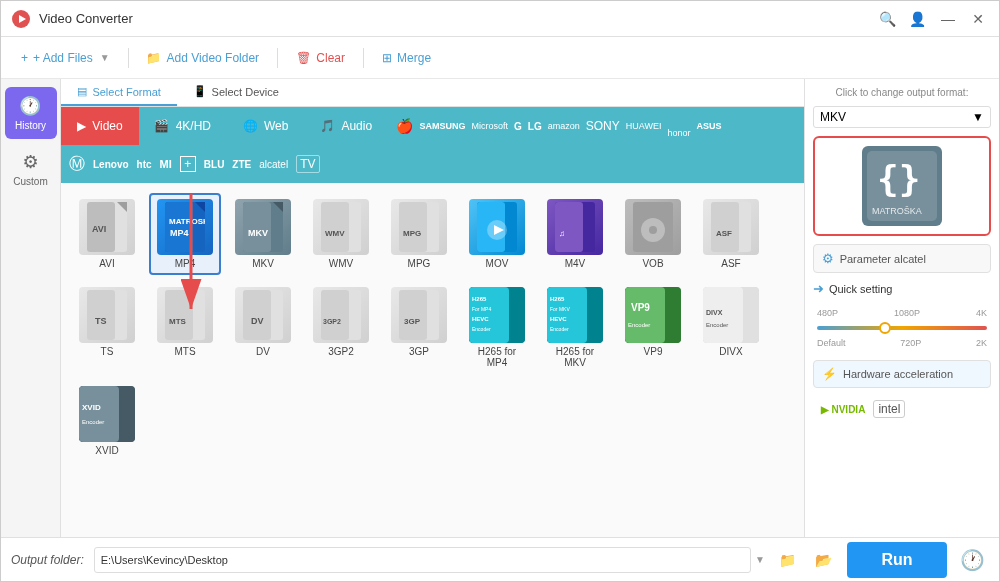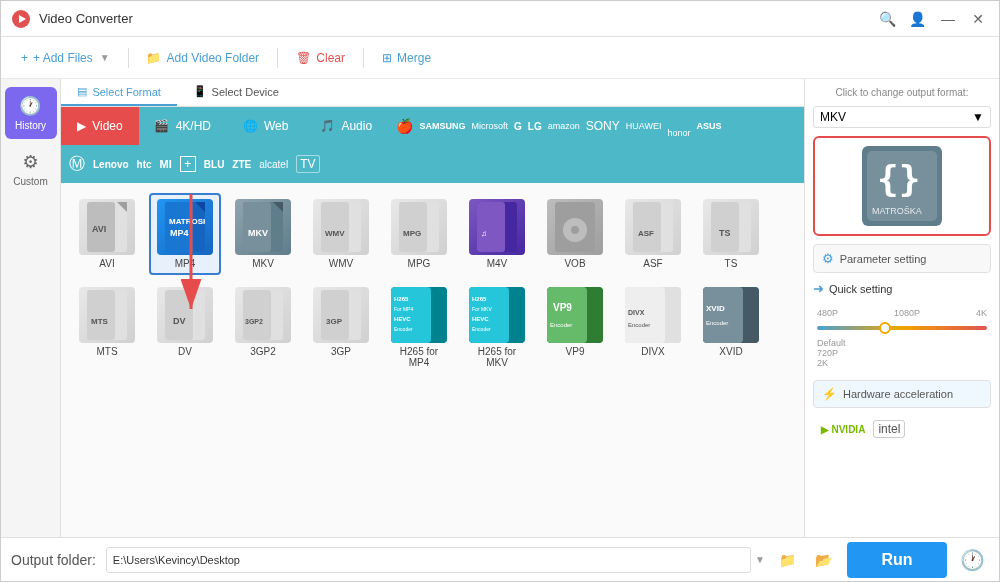--- a/index.html
+++ b/index.html
@@ -85,32 +85,32 @@
     .param-btn { display: flex; align-items: center; gap: 6px; padding: 6px 8px; border: 1px solid #e0e0e0; border-radius: 4px; cursor: pointer; font-size: 11px; color: #555; background: #f8f8f8; }
     .param-icon { font-size: 13px; color: #4a9fd4; }
 
     .quick-setting-label { font-size: 11px; color: #333; font-weight: 500; display: flex; align-items: center; gap: 5px; }
     .quick-setting-icon { color: #4a9fd4; font-size: 13px; }
 
     .quality-slider-container { padding: 4px 0; }
     .quality-track { height: 4px; background: linear-gradient(to right, #4a9fd4, #f0a500, #e05252); border-radius: 2px; position: relative; margin: 8px 4px; }
     .quality-thumb { width: 12px; height: 12px; background: #fff; border: 2px solid #f0a500; border-radius: 50%; position: absolute; top: -4px; left: 40%; transform: translateX(-50%); }
     .quality-labels { display: flex; justify-content: space-between; font-size: 9px; color: #999; margin: 0 4px; }
-    .quality-labels-bottom { display: flex; justify-content: space-between; font-size: 9px; color: #999; margin: 0 4px; flex-direction: column; }
+    .quality-labels-bottom { display: flex; justify-content: space-between; font-size: 9px; color: #999; margin: 0 4px; }
 
     .hw-accel-btn { display: flex; align-items: center; gap: 6px; padding: 6px 8px; border: 1px solid #e0e0e0; border-radius: 4px; cursor: pointer; font-size: 11px; color: #555; background: #f0f8ff; }
     .hw-icon { font-size: 12px; color: #4a9fd4; }
 
     .gpu-options { display: flex; align-items: center; gap: 8px; padding: 4px 8px; }
     .gpu-option { display: flex; align-items: center; gap: 4px; font-size: 10px; color: #555; }
     .nvidia-logo { color: #76b900; font-weight: bold; font-size: 10px; }
 
     
     .bottom-bar { height: 44px; background: #fff; border-top: 1px solid #e0e0e0; display: flex; align-items: center; padding: 0 10px; gap: 10px; }
-    .output-label { font-size: 14px; color: #555; white-space: nowrap; }
+    .output-label { font-size: 12px; color: #555; white-space: nowrap; font-style: italic; }
     .output-path { flex: 1; height: 26px; border: 1px solid #ddd; border-radius: 3px; padding: 0 6px; font-size: 11px; color: #333; }
     .output-path-container { flex: 1; display: flex; align-items: center; gap: 4px; }
     .path-btn { width: 26px; height: 26px; display: flex; align-items: center; justify-content: center; cursor: pointer; color: #4a9fd4; font-size: 14px; }
     .run-btn { width: 100px; height: 36px; background: #2196F3; color: #fff; border: none; border-radius: 4px; font-size: 16px; font-weight: bold; cursor: pointer; }
     .clock-btn { width: 32px; height: 32px; display: flex; align-items: center; justify-content: center; cursor: pointer; font-size: 20px; color: #888; }
 
     .format-panel-wrapper { position: relative; flex: 1; display: flex; flex-direction: column; overflow: hidden; }
 
     
     .red-box { border: 3px solid #e74c4c; border-radius: 4px; }
@@ -286,20 +286,31 @@
             <div class="fi-img fi-mpg" style="position:relative;">
               <svg width="40" height="50" viewBox="0 0 40 50">
                   <rect width="40" height="50" rx="3" fill="#e0e0e0"></rect>
                   <rect x="0" y="0" width="28" height="50" rx="3" fill="#d0d0d0"></rect>
                   <text x="4" y="34" font-size="8" font-weight="bold" fill="#555">MPG</text>
                 </svg>
             </div>
             <span class="fi-label">MPG</span>
           </div>
 
+          <div class="format-item">
+            <div class="fi-img fi-mov" style="position:relative;">
+              <svg width="40" height="50" viewBox="0 0 40 50">
+                  <rect width="40" height="50" rx="3" fill="#0288d1"></rect>
+                  <rect x="0" y="0" width="28" height="50" rx="3" fill="#29b6f6"></rect>
+                  <circle cx="20" cy="28" r="10" fill="rgba(255,255,255,0.3)"></circle>
+                  <polygon points="17,23 27,28 17,33" fill="#fff"></polygon>
+                </svg>
+            </div>
+            <span class="fi-label">MOV</span>
+          </div>
 
           <div class="format-item">
             <div class="fi-img fi-m4v" style="position:relative;">
               <svg width="40" height="50" viewBox="0 0 40 50">
                   <rect width="40" height="50" rx="3" fill="#4527a0"></rect>
                   <rect x="0" y="0" width="28" height="50" rx="3" fill="#7e57c2"></rect>
                   <text x="4" y="34" font-size="8" font-weight="bold" fill="#fff">♫</text>
                 </svg>
             </div>
             <span class="fi-label">M4V</span>
@@ -479,21 +490,21 @@
             <rect x="5" y="5" width="70" height="70" rx="5" fill="#78909c"></rect>
 
             <text x="15" y="45" font-size="36" font-weight="bold" fill="#fff" font-family="monospace">{}</text>
             <text x="10" y="68" font-size="9" fill="rgba(255,255,255,0.8)" font-family="Arial">MATROŠKA</text>
           </svg>
         </div>
       </div>
 
       <div class="param-btn">
         <span class="param-icon">⚙</span>
-        <span>Parameter setting</span>
+        <span>Parameter alcatel</span>
       </div>
 
       <div class="quick-setting-label">
         <span class="quick-setting-icon">➜</span>
         <span>Quick setting</span>
       </div>
 
       <div class="quality-slider-container">
         <div class="quality-labels">
           <span>480P</span>

